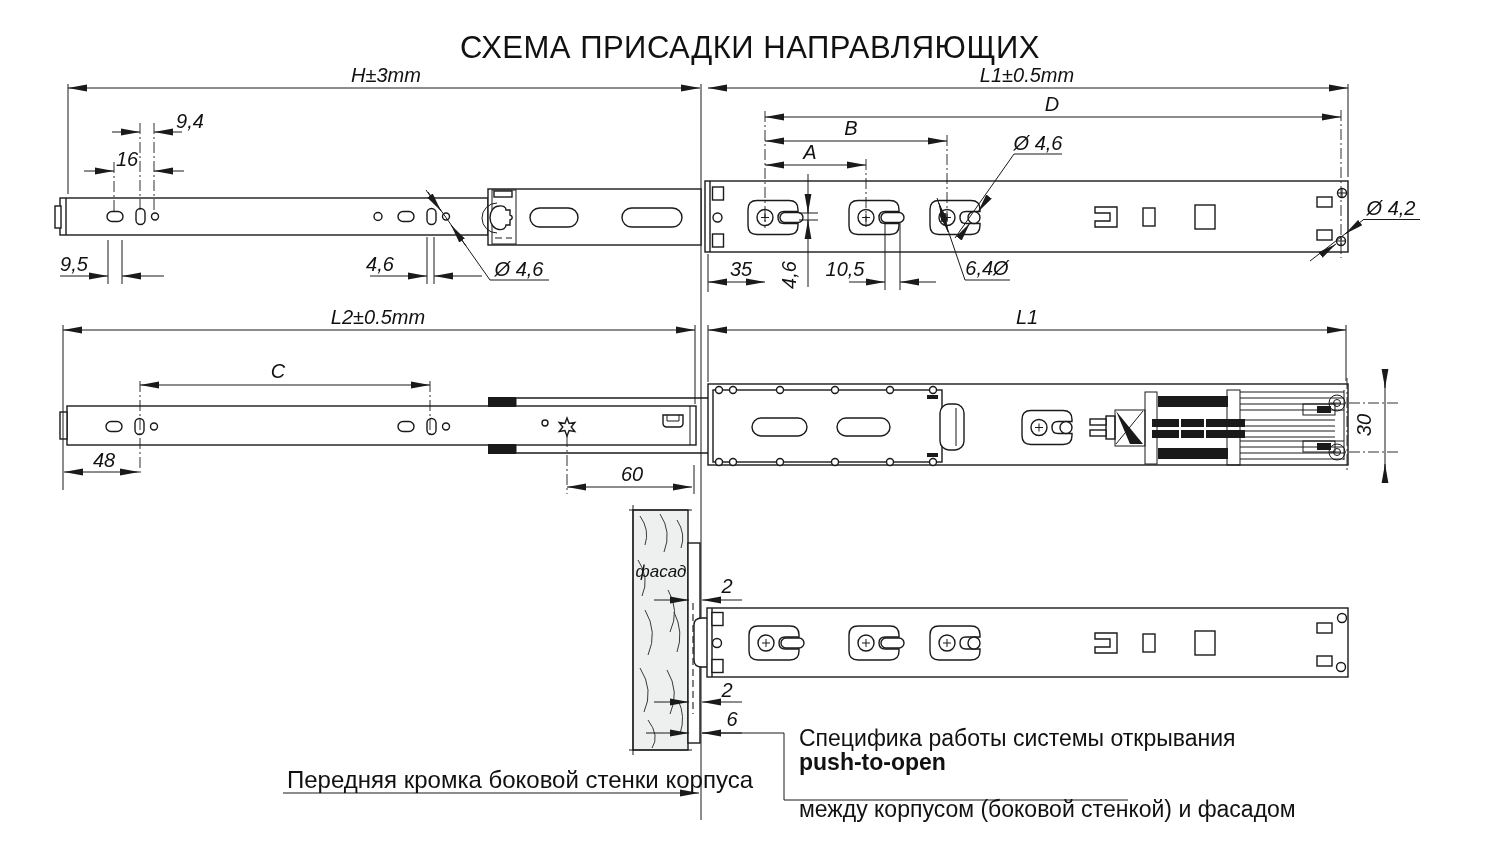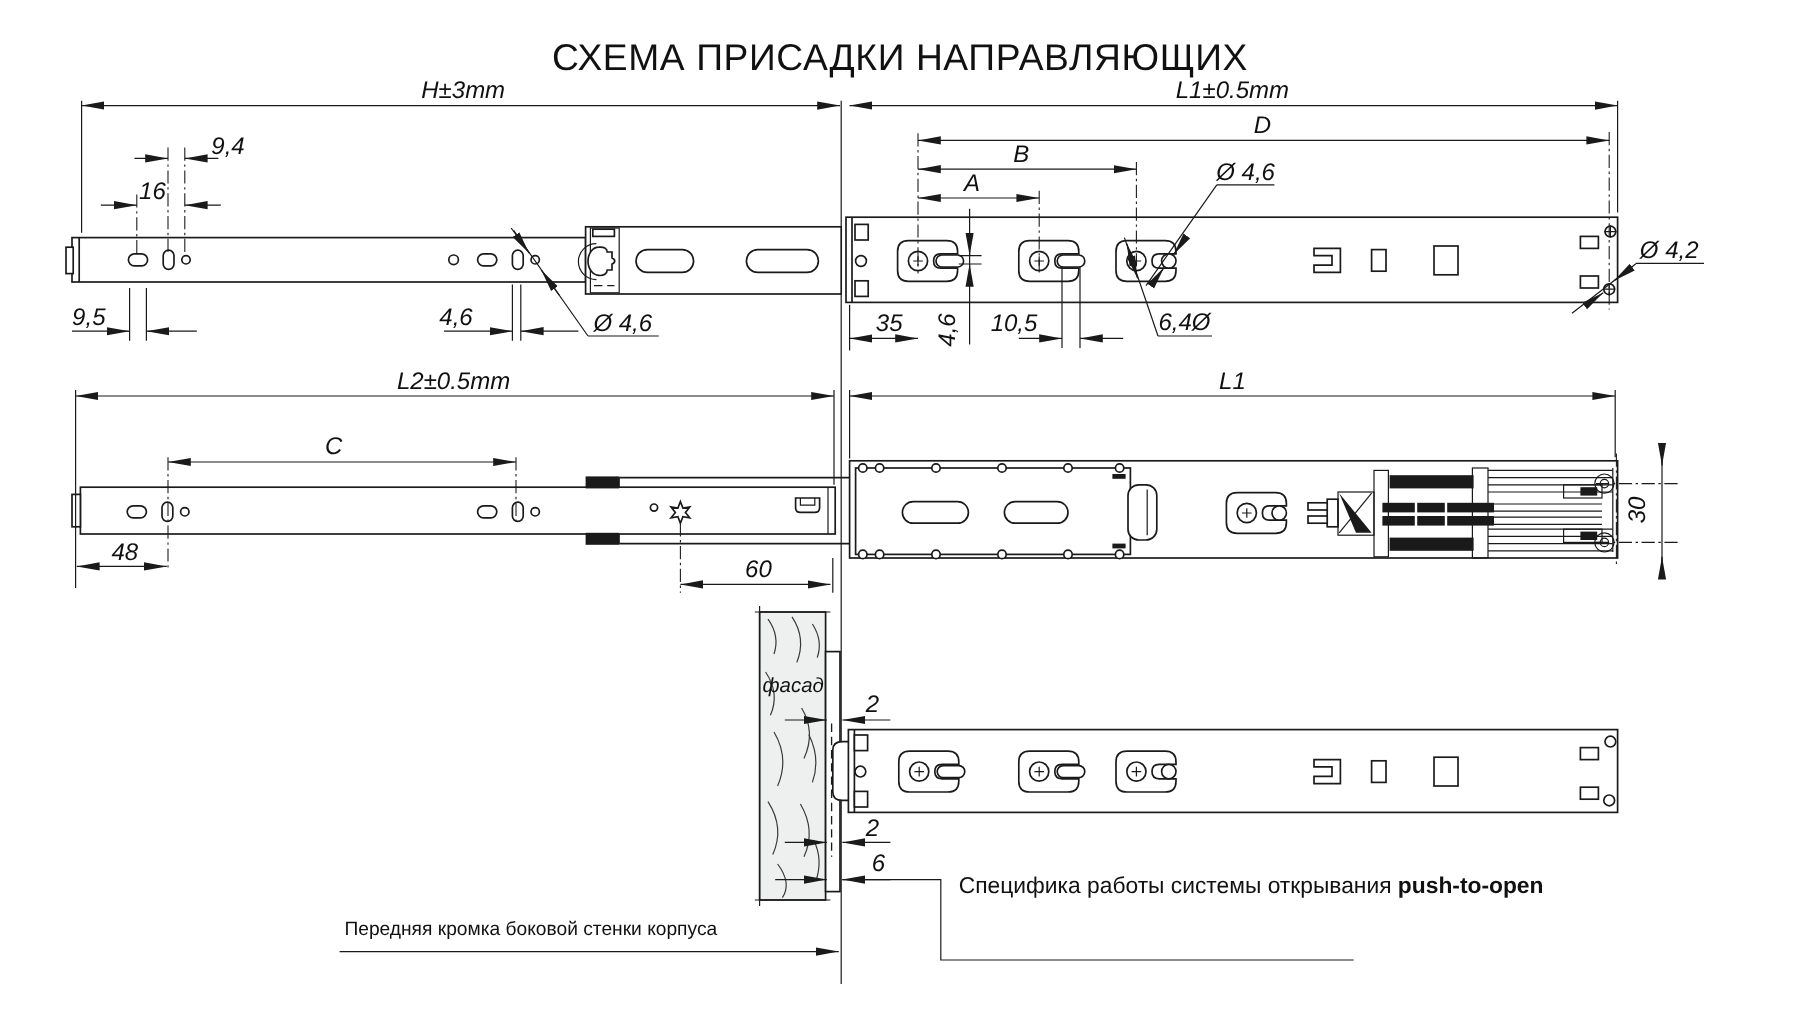--- a/index.html
+++ b/index.html
@@ -1,24 +1,24 @@
 <!DOCTYPE html>
 <html><head>
 <meta charset="utf-8">
 <style>
   html,body{margin:0;padding:0;background:#fff;}
   .canvas{position:relative;width:1500px;height:844px;background:#fff;overflow:hidden;
           font-family:"Liberation Sans",sans-serif;color:#111;}
   .canvas > svg{position:absolute;left:0;top:0;}
   .page-title{position:absolute;left:0;right:0;top:6px;text-align:center;
               font-size:31px;font-weight:normal;letter-spacing:.5px;color:#111;margin-top:24px;}
-  .note{position:absolute;left:799px;top:727px;width:500px;font-size:19px;
+  .note{position:absolute;left:799px;top:727px;width:500px;font-size:23px;
         line-height:23.5px;color:#111;}
   .note b{font-weight:bold;}
-  .edge-label{position:absolute;left:287px;top:766px;font-size:16px;color:#111;white-space:nowrap;}
+  .edge-label{position:absolute;left:287px;top:766px;font-size:24px;color:#111;white-space:nowrap;}
   
   .ln{stroke:#1a1a1a;stroke-width:1.4;fill:none;}
   .fw{stroke:#1a1a1a;stroke-width:1.4;fill:#fff;}
   .tn{stroke:#1a1a1a;stroke-width:1;fill:none;}
   .dd{stroke:#1a1a1a;stroke-width:.9;fill:none;stroke-dasharray:11 3 2 3;}
   .ds{stroke:#1a1a1a;stroke-width:1.1;fill:none;stroke-dasharray:7 4;}
   .bk{fill:#1a1a1a;stroke:none;}
   .hatch{stroke:#3a3a3a;stroke-width:1;fill:none;}
   .dim{font-family:"Liberation Sans",sans-serif;font-style:italic;font-size:20px;
        fill:#111;text-anchor:middle;}
@@ -343,17 +343,18 @@
     <text class="dim" x="732" y="726">6</text>
     <text class="dims" x="661" y="577">фасад</text>
   </g>
 </svg>
 
 <div class="page-title">СХЕМА ПРИСАДКИ НАПРАВЛЯЮЩИХ</div>
 
 <div class="note">
   <span>Специфика работы системы открывания </span><b>push-to-open</b><br>
   <br>
+  <span>между корпусом (боковой стенкой) и фасадом</span>
 </div>
 
 <div class="edge-label">Передняя кромка боковой стенки корпуса</div>
 
 </div>
 
 </body></html>

